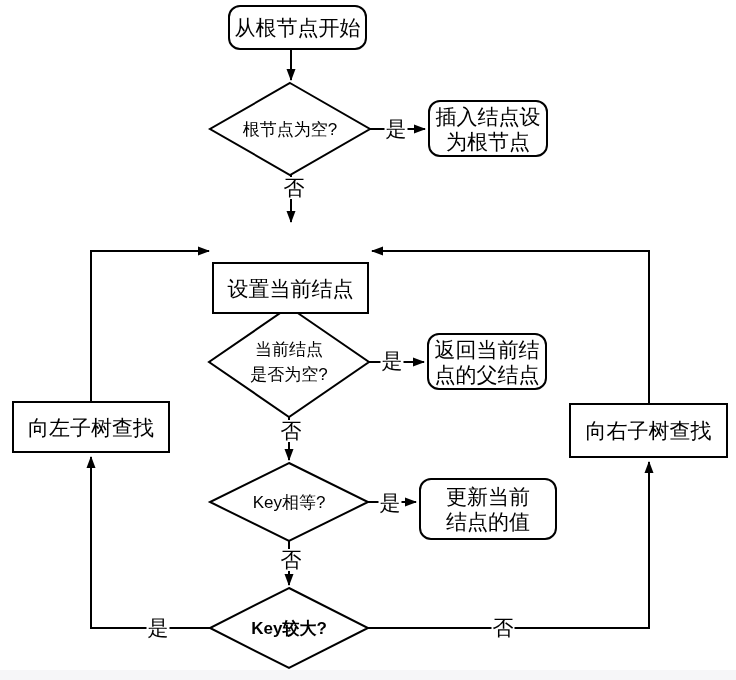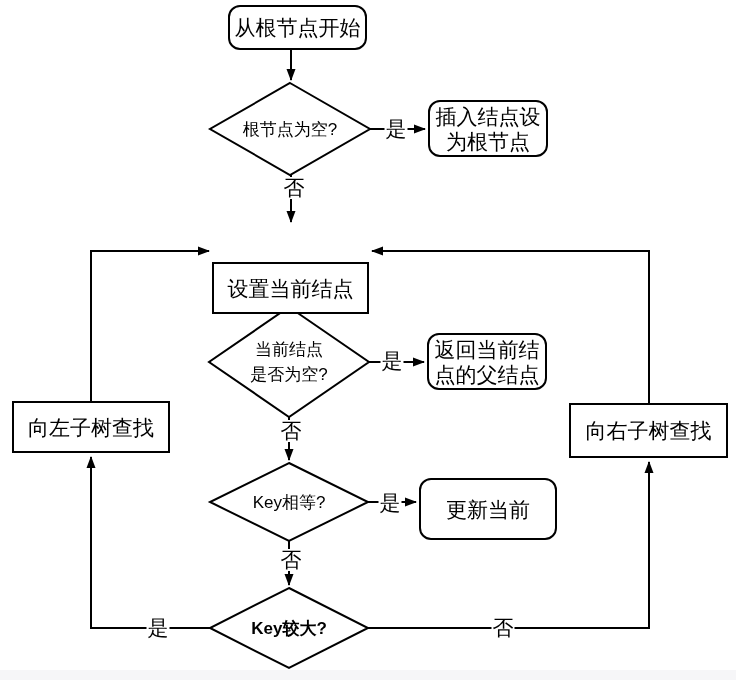--- a/index.html
+++ b/index.html
@@ -132,20 +132,21 @@
     <span>设置当前结点</span>
   </div>
 
   <div class="node rounded n-return-parent">
     <span>返回当前结</span>
     <span>点的父结点</span>
   </div>
 
   <div class="node rounded n-update-value">
     <span>更新当前</span>
+    <span>结点的值</span>
   </div>
 
   <div class="node n-search-left">
     <span>向左子树查找</span>
   </div>
 
   <div class="node n-search-right">
     <span>向右子树查找</span>
   </div>
 

